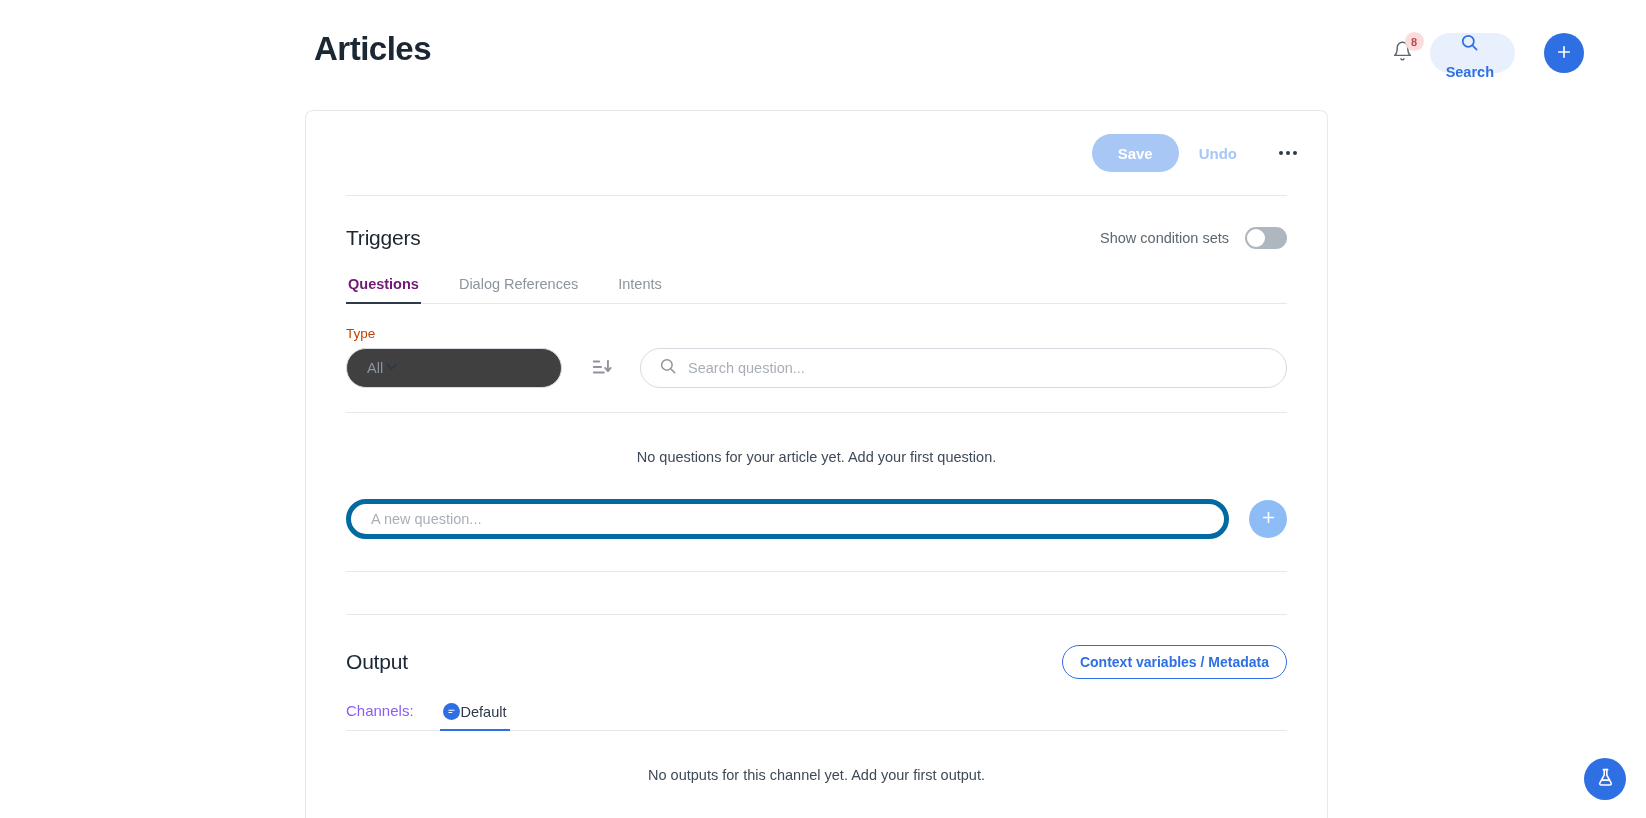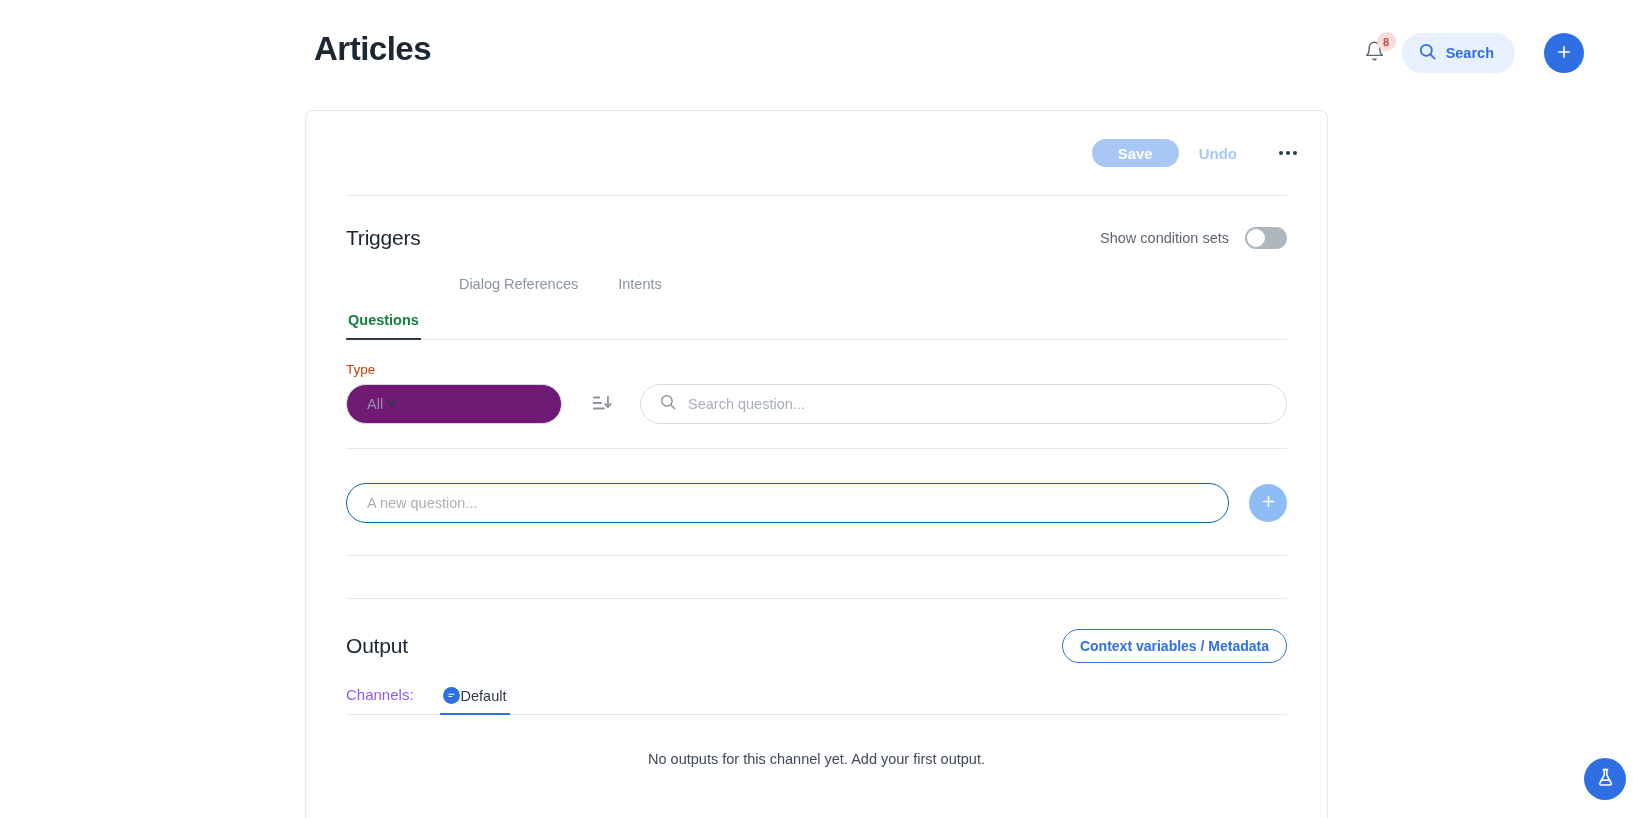--- a/index.html
+++ b/index.html
@@ -59,20 +59,21 @@
     gap: 9px;
     height: 40px;
     padding: 0 21px 0 16px;
     border-radius: 20px;
     background: #e8f0fe;
     color: #2f6fe4;
     font-size: 14.5px;
     font-weight: 600;
     cursor: pointer;
     border: none;
+    flex-direction: column;
   }
   .plus-fab {
     width: 40px; height: 40px;
     border-radius: 50%;
     background: #2f6fe4;
     display: flex; align-items: center; justify-content: center;
     cursor: pointer;
     border: none;
     margin-left: 19px;
   }
@@ -91,21 +92,21 @@
 
   .card-toolbar {
     height: 84px;
     display: flex;
     align-items: center;
     justify-content: flex-end;
     padding: 0 20px 0 0;
     gap: 4px;
   }
   .btn-save {
-    height: 28px;
+    height: 38px;
     padding: 0 26px;
     border-radius: 19px;
     background: #a8c7f5;
     color: #ffffff;
     font-size: 15px;
     font-weight: 600;
     border: none;
     cursor: default;
   }
   .btn-undo {
@@ -173,24 +174,23 @@
   }
   .tab {
     padding: 4px 2px 10px 2px;
     font-size: 14.5px;
     color: #8d949d;
     cursor: pointer;
     border-bottom: 2px solid transparent;
     margin-bottom: -1px;
   }
   .tab.active {
-    color: #15803d;
+    color: #701a75;
     font-weight: 600;
     border-bottom-color: #2e3a47;
-    margin-top: 36px;
   }
 
   
   .filter-row {
     display: flex;
     align-items: flex-end;
     gap: 20px;
     padding: 22px 40px 0 40px;
   }
   .field-group { display: flex; flex-direction: column; gap: 7px; }
@@ -199,21 +199,21 @@
     width: 216px; height: 40px;
     border: 1px solid #d7dae0;
     border-radius: 20px;
     display: flex;
     align-items: center;
     justify-content: flex-start;
     padding: 0 16px 0 20px;
     font-size: 14.5px;
     color: #8d949d;
     cursor: pointer;
-    background: #701a75;
+    background: #404040;
   }
   .sort-btn {
     width: 36px; height: 40px;
     display: flex; align-items: center; justify-content: center;
     background: transparent;
     border: none;
     cursor: pointer;
     margin-left: 2px;
   }
   .search-box {
@@ -253,21 +253,21 @@
 
   .new-row {
     display: flex;
     align-items: center;
     gap: 20px;
     padding: 34px 40px 0 40px;
   }
   .new-input {
     flex: 1;
     height: 40px;
-    border: 1px solid #0369a1;
+    border: 5px solid #0369a1;
     border-radius: 20px;
     padding: 0 20px;
     font-size: 14.5px;
     color: #0f766e;
     outline: none;
     font-family: inherit;
     background: #fff;
   }
   .new-input::placeholder { color: #a9afb7; }
   .add-circle {
@@ -446,20 +446,21 @@
             <circle cx="10.5" cy="10.5" r="7"></circle>
             <line x1="16" y1="16" x2="21" y2="21"></line>
           </svg>
         </span>
         <input type="text" placeholder="Search question..." style="">
       </div>
     </div>
 
     <div class="thin-divider"></div>
 
+    <div class="empty-msg">No questions for your article yet. Add your first question.</div>
 
     <div class="new-row">
       <input class="new-input" type="text" placeholder="A new question..." style="">
       <button class="add-circle">
         <span>
           <svg width="17" height="17" viewBox="0 0 24 24" fill="none" stroke="#ffffff" stroke-width="2.2" stroke-linecap="round">
             <line x1="12" y1="5" x2="12" y2="19"></line>
             <line x1="5" y1="12" x2="19" y2="12"></line>
           </svg>
         </span>

